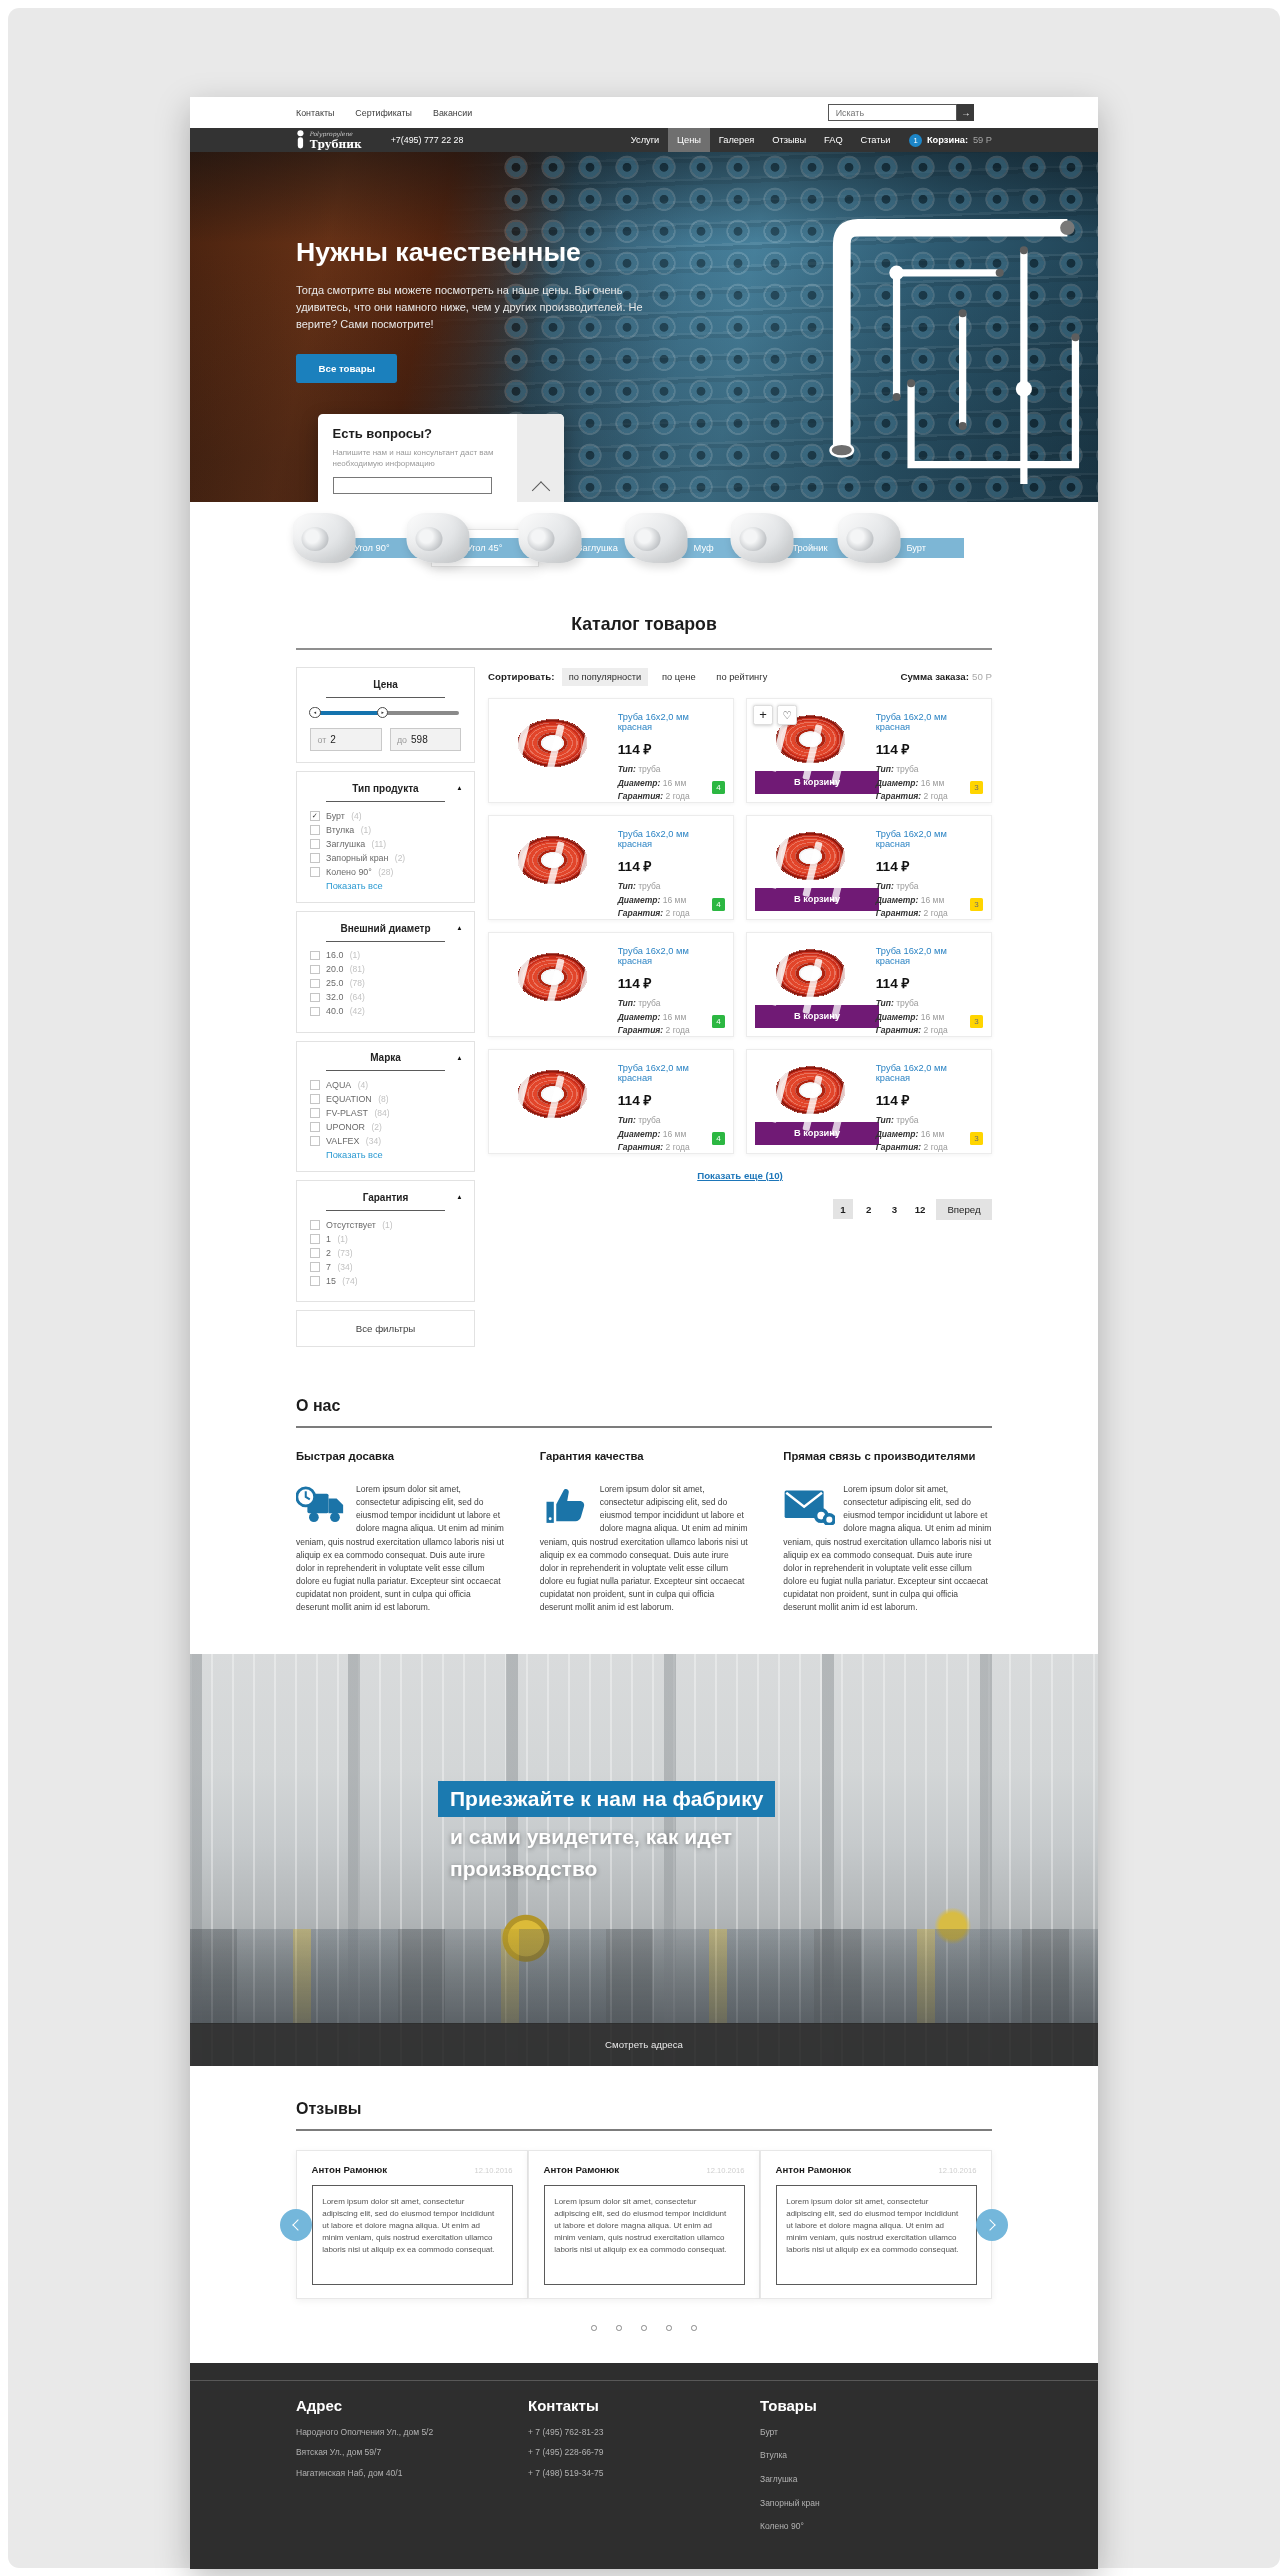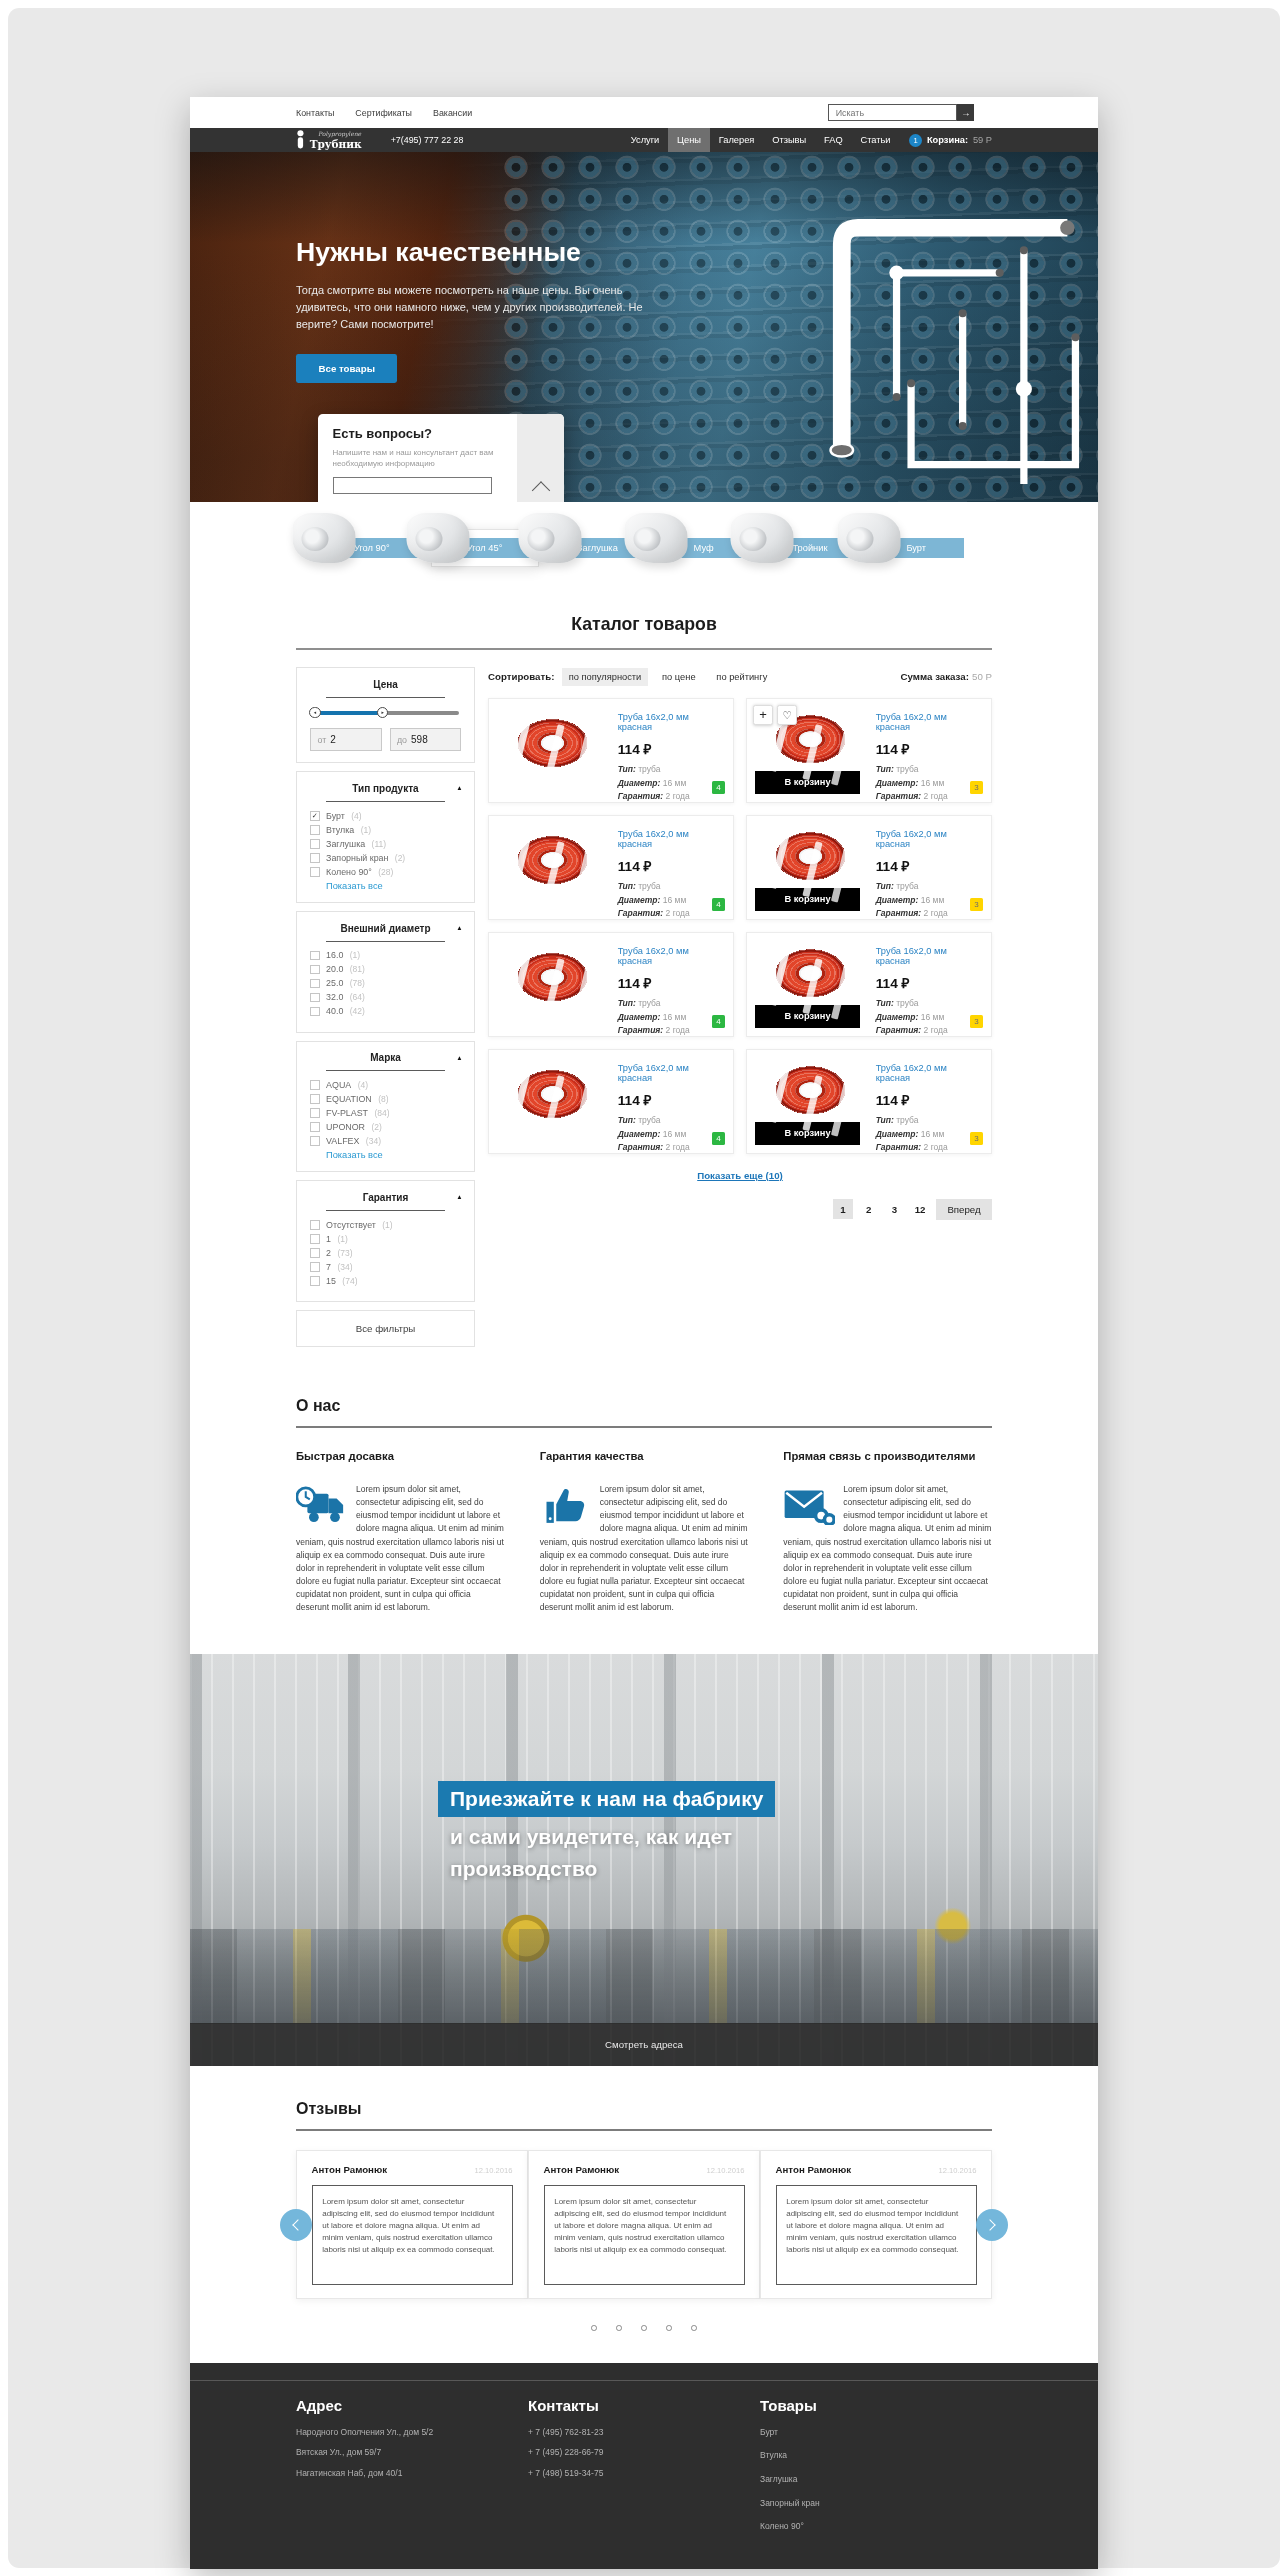--- a/index.html
+++ b/index.html
@@ -17,21 +17,21 @@
   .topbar-links { display:flex; gap:21px; }
   .tlink { font-size:8.9px; color:#3d3d3d; }
   .searchbox { margin-left:auto; margin-right:17.7px; display:flex; align-items:center; }
   .searchbox input { width:129px; height:17px; border:0.8px solid #555; padding:0 6.4px; font-size:8.9px; color:#666; outline:none; }
   .search-btn { width:17px; height:17px; background:#3a3a3a; color:#fff; display:flex; align-items:center; justify-content:center; font-size:9.7px; border:none; }
 
   
   .nav { height:24px; background:#333; color:#fff; }
   .nav .container { display:flex; align-items:center; height:100%; }
   .logo { display:flex; align-items:center; gap:4.8px; }
-  .logo-text { line-height:1;text-align:right; }
+  .logo-text { line-height:1; }
   .logo-poly { font-family:"DejaVu Serif", serif; font-style:italic; font-size:6px; color:#c9c9c9; }
   .logo-name { font-family:"DejaVu Serif", serif; font-weight:bold; font-size:10.5px; margin-top:1.6px; }
   .phone { font-size:8.9px; margin-left:29px; }
   .menu { margin-left:auto; display:flex; align-items:stretch; height:100%; }
   .menu-item { display:flex; align-items:center; padding:0 8.9px; font-size:9.3px; }
   .menu-item.active { background:#6f6f6f; }
   .cart { display:flex; align-items:center; margin-left:9.7px; gap:4.8px; }
   .cart-count { width:13px; height:13px; border-radius:50%; background:#1d86c8; font-size:7.6px; display:flex; align-items:center; justify-content:center; }
   .cart-label { font-size:9.3px; font-weight:bold; }
   .cart-total { font-size:9.3px; color:#a5a5a5; }
@@ -116,21 +116,21 @@
   .pgrid { display:grid; grid-template-columns:1fr 1fr; gap:12px; }
   .pcard { border:0.8px solid #ececec; box-shadow:0 0.8px 4px rgba(0,0,0,.05); padding:8px; position:relative; height:105px; display:flex; gap:9.7px; background:#fff; }
   .pimg-wrap { width:111px; flex:none; display:flex; flex-direction:column; }
   .coil { width:101px; height:69px; margin:3.2px auto 0; position:relative; }
   .coil::before { content:""; position:absolute; inset:0;
      background:
        repeating-radial-gradient(ellipse 51px 35px at 50% 48%, rgba(255,255,255,.25) 0 1.2px, rgba(0,0,0,0) 1.2px 4.8px),
        radial-gradient(ellipse 51px 35px at 50% 48%, #fdfdfd 0 9.7px, #eef0f1 9.7px 11.3px, #b1230f 12px 15.3px, #e2452a 16px 26.6px, #cb2f1c 27px 31px, #8d170c 32px 35px, rgba(0,0,0,0) 35px); }
   .coil::after { content:""; position:absolute; left:16px; top:6.4px; width:7.2px; height:56px; background:rgba(255,255,255,.85);
      border-radius:1.6px; transform:rotate(14deg); box-shadow:34px 0 0 rgba(255,255,255,.8), 63px -1.6px 0 rgba(255,255,255,.75); }
-  .cartbtn { margin-top:auto; background:#000000; color:#fff; font-size:9.3px; font-weight:bold; text-align:center; padding:6.4px 0; width:105px; border:none; }
+  .cartbtn { margin-top:auto; background:#701a75; color:#fff; font-size:9.3px; font-weight:bold; text-align:center; padding:6.4px 0; width:124px; border:none; }
   .pinfo { padding-top:5.6px; }
   .ptitle { color:#2c84c4; font-size:9.3px; display:inline-block; }
   .pprice { font-size:13.7px; font-weight:bold; color:#111; margin:5.6px 0 6.4px; }
   .prow { font-size:8.5px; margin-bottom:3.2px; }
   .prow b { color:#333;font-style:italic; }
   .prow span { color:#9b9b9b; }
   .badge { position:absolute; right:8px; bottom:8px; width:13px; height:13px; font-size:8px; display:flex; align-items:center;
            justify-content:center; border-radius:1.6px; }
   .badge.green { background:#2cb742; color:#fff; }
   .badge.yellow { background:#ffd500; color:#6e6e6e; }

